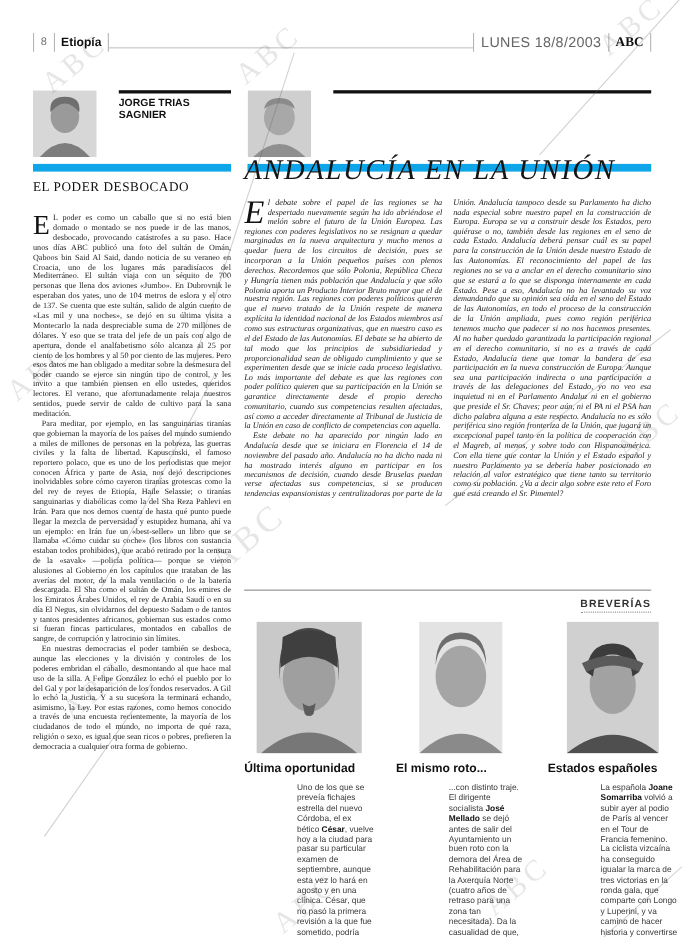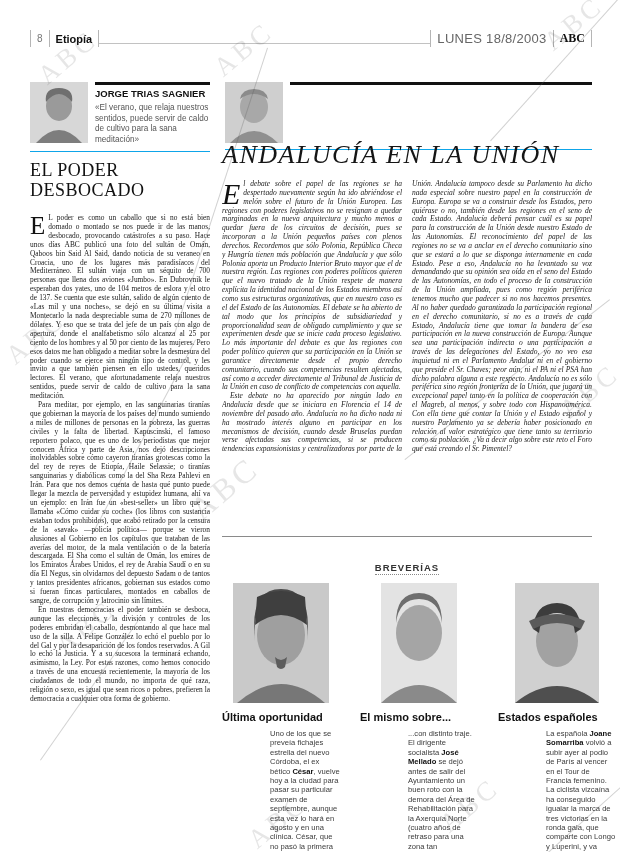--- a/index.html
+++ b/index.html
@@ -10,45 +10,45 @@
        font-family:"Liberation Sans",sans-serif;}
   .hdr .cell{display:flex;align-items:center;padding:0 6px;border-left:1px solid #b5b5b5;}
   .hdr .cell:last-child{border-right:1px solid #b5b5b5;}
   .hdr .pgnum{font-size:10px;color:#777;}
   .hdr .section{font-size:11px;font-weight:bold;color:#111;}
   .hdr .fill{flex:1;border-left:1px solid #b5b5b5;position:relative;}
   .hdr .fill:after{content:"";position:absolute;left:0;right:0;bottom:3px;border-bottom:1px solid #c2c2c2;}
   .hdr .date{font-size:13px;color:#666;letter-spacing:.3px;text-align:right;}
   .hdr .brand{font-size:12px;font-weight:bold;font-family:"Liberation Serif",serif;color:#111;}
   
-  .author{position:absolute;top:82px;display:flex;gap:7px;padding-bottom:6px;border-bottom:1px solid #0ea5e9;}
+  .author{position:absolute;top:82px;display:flex;gap:20px;padding-bottom:6px;border-bottom:7px solid #0ea5e9;}
   .author.a-left{left:30px;width:180px;}
   .author.a-right{left:225px;width:367px;}
   .author .photo{width:58px;height:61px;flex:0 0 58px;overflow:hidden;}
   .author .txt{flex:1;}
   .author .bar{height:3px;background:#111;margin-bottom:3px;}
   .author .name{font-family:"Liberation Sans",sans-serif;font-weight:bold;font-size:9.5px;color:#111;margin-bottom:4px;}
   .author .quote{font-family:"Liberation Sans",sans-serif;font-size:8.2px;line-height:10.6px;color:#555;}
   
   .leftcol{position:absolute;left:30px;top:160px;width:180px;height:682px;overflow:hidden;}
-  .leftcol .ltitle{font-size:18px;line-height:20px;letter-spacing:.5px;color:#111;margin:0 0 14px 0;font-weight:normal;}
+  .leftcol .ltitle{font-size:12px;line-height:20px;letter-spacing:.5px;color:#111;margin:0 0 14px 0;font-weight:normal;}
   .serifbody{font-size:7.4px;line-height:8.9px;text-align:justify;color:#222;}
   .serifbody p{margin:0;}
   .serifbody p.ind{text-indent:8px;}
   .dropcap{float:left;font-size:25px;line-height:21px;padding:1px 3px 0 0;color:#111;}
   .dropcap.big{font-size:30px;line-height:25px;}
   
   .main{position:absolute;left:222px;top:140px;width:370px;font-style:italic;}
   .mtitle{font-size:26px;letter-spacing:1.5px;font-weight:normal;color:#151515;margin:0 0 10px 0;}
   .mbody{column-count:2;column-gap:10px;height:342px;overflow:hidden;}
   .mbody .serifbody{font-size:7.5px;line-height:8.85px;}
   
   .brev{position:absolute;left:222px;top:536px;width:370px;}
   .brev .toprule{border-top:1px solid #8a8a8a;}
-  .brev .lblwrap{text-align:center;margin-top:20px;}
+  .brev .lblwrap{text-align:right;margin-top:2px;}
   .brev .lbl{display:inline-block;font-family:"Liberation Sans",sans-serif;font-weight:bold;font-size:9.5px;
              letter-spacing:1px;color:#333;border-bottom:1px dotted #888;padding-bottom:1px;}
   .brev .cols{display:flex;gap:20px;margin-top:8px;}
   .brev .bcol{width:118px;flex:0 0 118px;}
   .brev .bphoto{height:120px;display:flex;justify-content:center;}
   .brev .bphoto .ph{height:120px;overflow:hidden;}
   .brev .btitle{font-family:"Liberation Sans",sans-serif;font-weight:bold;font-size:11px;color:#111;margin:8px 0 6px 0;}
   .brev .btext{font-family:"Liberation Sans",sans-serif;font-size:7.6px;line-height:9.4px;color:#3a3a3a;margin-left:48px;}
   .brev .btext b{color:#111;}
   
@@ -77,21 +77,20 @@
       <svg width="58" height="61" viewBox="0 0 58 61">
         <rect width="58" height="61" fill="#d7d7d7"></rect>
         <ellipse cx="29" cy="24" rx="13" ry="15" fill="#9a9a9a"></ellipse>
         <path d="M16,20 q13,-16 26,0 q2,-14 -13,-14 q-15,0 -13,14z" fill="#6f6f6f"></path>
         <path d="M6,61 q23,-26 46,0z" fill="#7d7d7d"></path>
       </svg>
     </div>
     <div class="txt">
       <div class="bar"></div>
       <div class="name">JORGE TRIAS SAGNIER</div>
-      <div class="quote">«El verano, que relaja nuestros sentidos, puede servir de caldo de cultivo para la sana meditación»</div>
     </div>
   </div>
 
   <div class="author a-right">
     <div class="photo ph">
       <svg width="58" height="61" viewBox="0 0 58 61">
         <rect width="58" height="61" fill="#cfcfcf"></rect>
         <ellipse cx="29" cy="25" rx="14" ry="16" fill="#a8a8a8"></ellipse>
         <path d="M15,17 q14,-10 28,0 q-2,-10 -14,-10 q-12,0 -14,10z" fill="#8b8b8b"></path>
         <path d="M5,61 q24,-24 48,0z" fill="#8f8f8f"></path>
@@ -147,21 +146,21 @@
         <div class="bphoto">
           <div class="ph">
             <svg width="76" height="120" viewBox="0 0 76 120">
               <rect width="76" height="120" fill="#e3e3e3"></rect>
               <ellipse cx="38" cy="50" rx="23" ry="28" fill="#a5a5a5"></ellipse>
               <path d="M15,40 q3,-24 23,-24 q20,0 23,24 q0,-30 -23,-30 q-23,0 -23,30z" fill="#6e6e6e"></path>
               <path d="M0,120 q38,-36 76,0z" fill="#8a8a8a"></path>
             </svg>
           </div>
         </div>
-        <div class="btitle">El mismo sobre...</div>
+        <div class="btitle">El mismo roto...</div>
         <div class="btext"><span>...con distinto traje. El dirigente socialista </span><b>José Mellado</b><span> se dejó antes de salir del Ayuntamiento un buen roto con la demora del Área de Rehabilitación para la Axerquía Norte (cuatro años de retraso para una zona tan necesitada). Da la casualidad de que, ahora, en su nuevo puesto de la Dirección General de Arquitectura y Vivienda deberá encauzar (se supone) lo que no fue capaz de acelerar en su anterior puesto. Esperemos que cambie.</span></div>
       </div>
 
       <div class="bcol">
         <div class="bphoto">
           <div class="ph">
             <svg width="84" height="120" viewBox="0 0 84 120">
               <rect width="84" height="120" fill="#d0d0d0"></rect>
               <ellipse cx="42" cy="58" rx="21" ry="26" fill="#a2a2a2"></ellipse>
               <path d="M18,46 q2,-26 24,-26 q22,0 24,26 l-6,4 q-2,-20 -18,-20 q-16,0 -18,20z" fill="#3c3c3c"></path>

